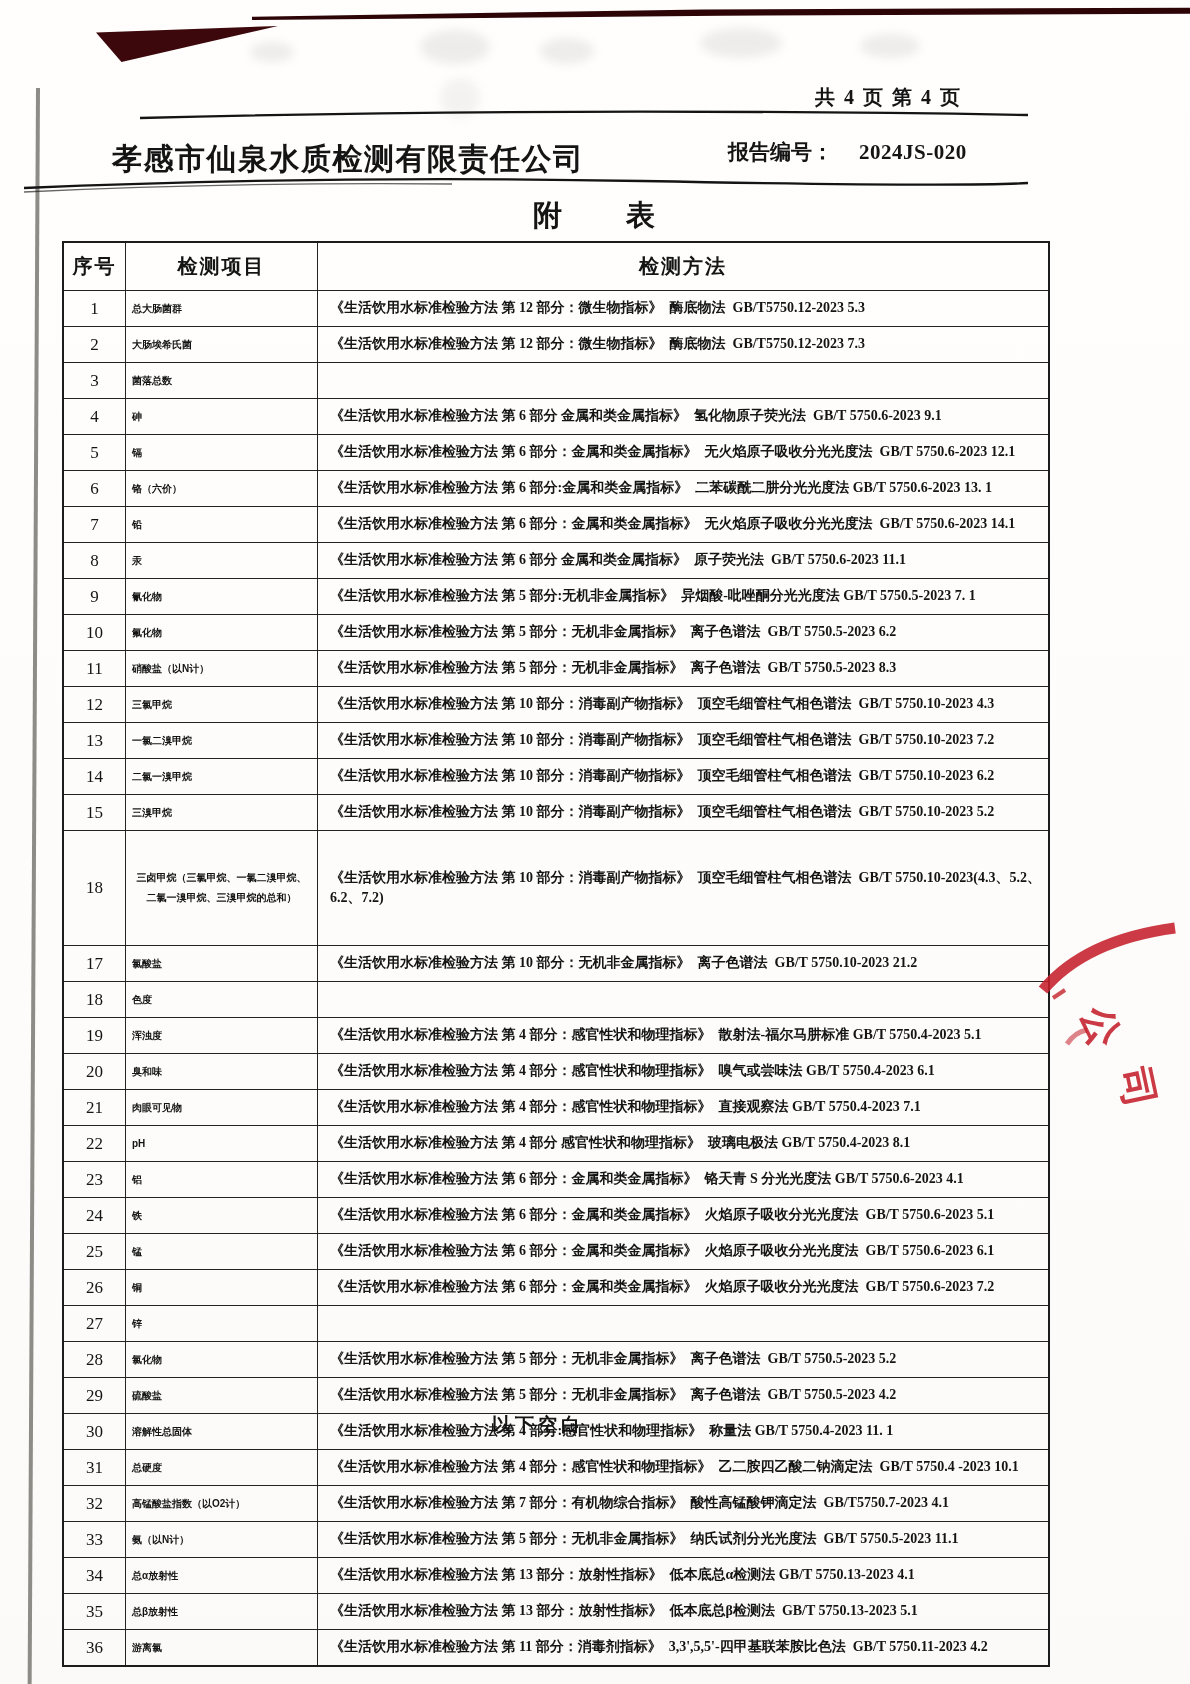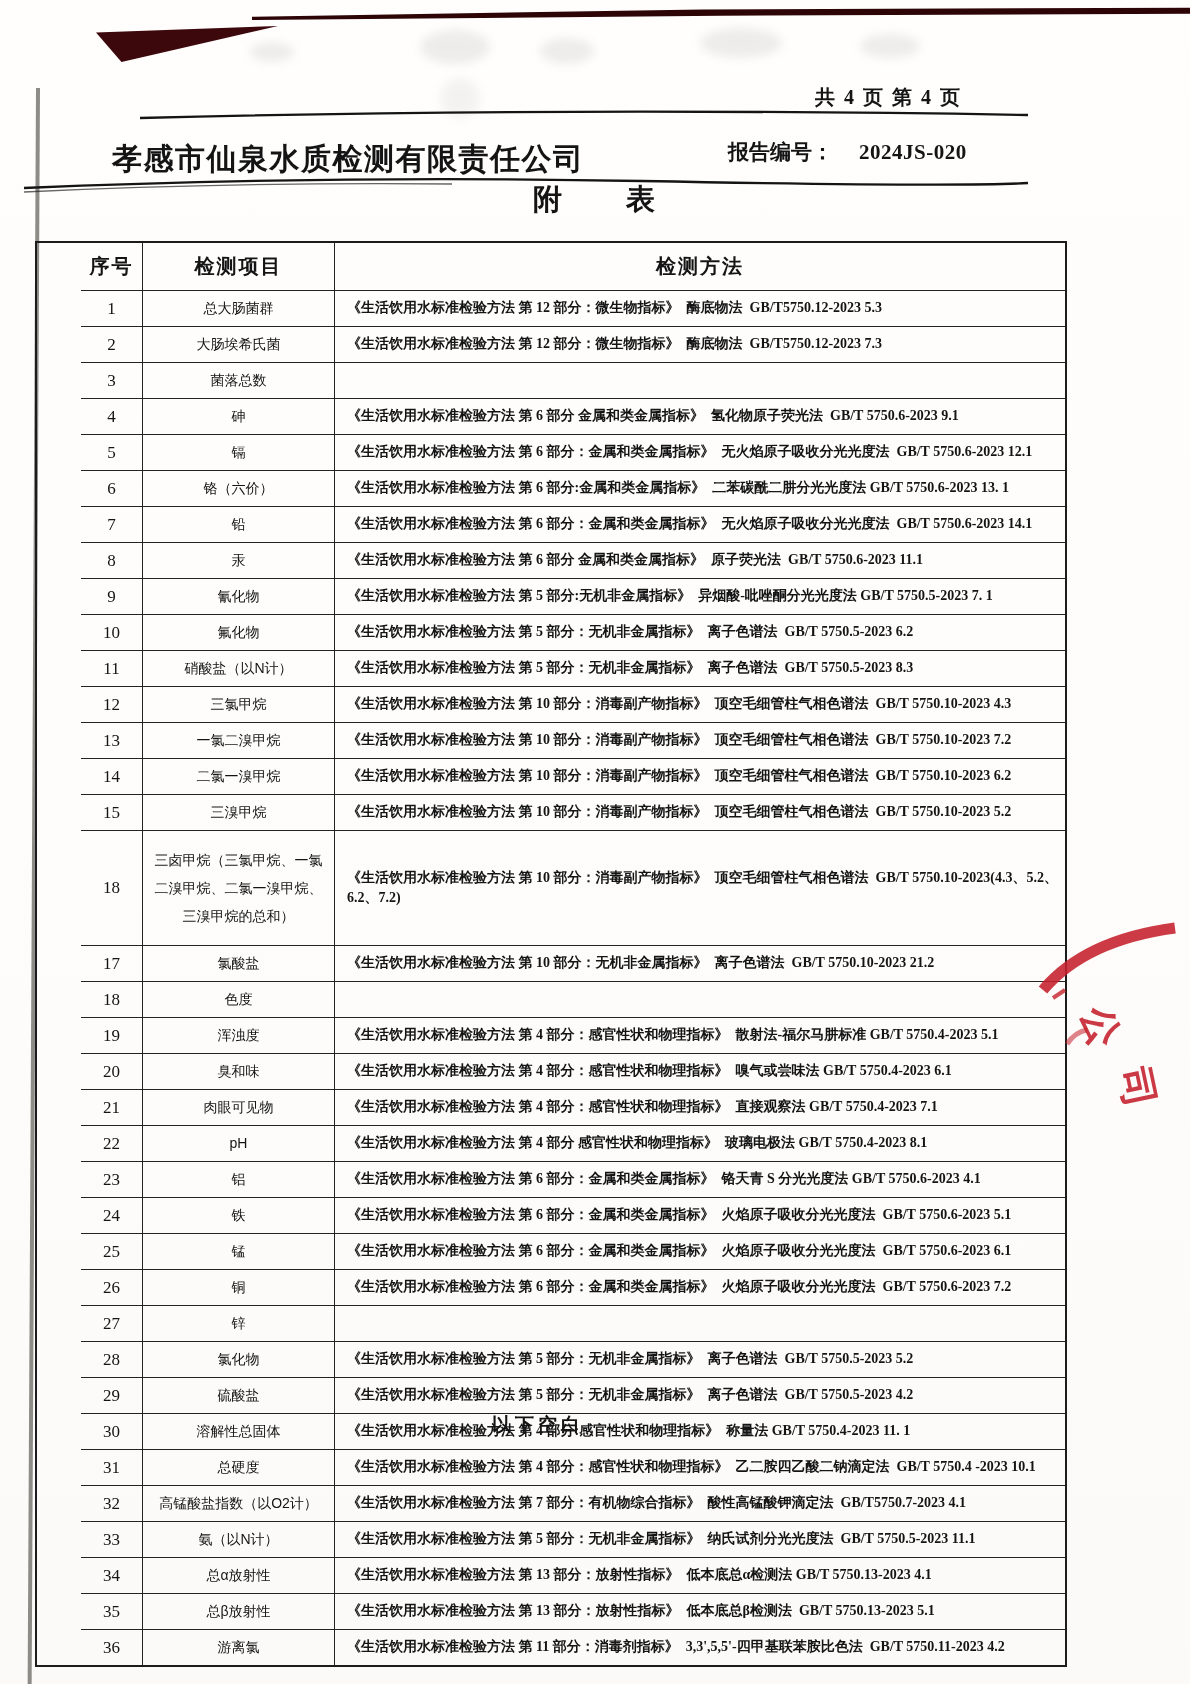--- a/index.html
+++ b/index.html
@@ -26,37 +26,37 @@
   .sm5{left:250px;top:42px;width:44px;height:20px;}
   .sm6{left:440px;top:78px;width:40px;height:40px;opacity:.10;}
 
   
   .pageinfo{position:absolute;top:84px;left:808px;font-size:20px;font-weight:700;letter-spacing:2px;margin-left:7px;}
   .rule{position:absolute;}
   .company{position:absolute;left:112px;top:126px;font-size:30px;font-weight:900;
     font-family:"Liberation Sans","DejaVu Sans",sans-serif;letter-spacing:1.5px;margin-top:13px;}
   .report{position:absolute;left:728px;top:138px;font-size:21px;font-weight:700;}
   .report .val{margin-left:26px;letter-spacing:.5px;}
-  .doc-title{position:absolute;left:0;width:100%;top:180px;text-align:center;
+  .doc-title{position:absolute;left:0;width:100%;top:196px;text-align:center;
     font-size:29px;font-weight:900;letter-spacing:2px;}
 
   
-  .table{position:absolute;left:35px;top:241px;width:984px;border:2px solid #1c1c1c;background:transparent;padding-left:44px;}
+  .table{position:absolute;left:62px;top:241px;width:984px;border:2px solid #1c1c1c;background:transparent;}
   .thead,.trow{display:grid;grid-template-columns:62px 192px 1fr;}
   .thead{min-height:47px;border-bottom:1.6px solid #232323;}
   .th{display:flex;align-items:center;justify-content:center;font-size:20px;font-weight:700;letter-spacing:2px;}
   .th.c1,.cell.c1{border-right:1.6px solid #232323;}
   .th.c2,.cell.c2{border-right:1.6px solid #232323;}
   .trow{border-bottom:1.6px solid #232323;}
   .trow:last-child{border-bottom:none;}
   .trow{min-height:35px;}
   .trow.tall{min-height:114px;}
   .cell{display:flex;align-items:center;}
   .cell.c1{justify-content:center;font-size:17px;padding:1px 2px;}
-  .cell.c2{justify-content:center;text-align:center;font-size:14px;font-weight:400;
+  .cell.c2{text-align:center;font-size:10px;font-weight:700;
     font-family:"Liberation Sans","DejaVu Sans",sans-serif;padding:2px 6px;line-height:1.55;}
   .trow.tall .cell.c2{line-height:2.0;}
   .cell.c3{justify-content:flex-start;text-align:left;font-size:14px;font-weight:700;
     padding:2px 4px 2px 12px;line-height:1.45;white-space:pre-wrap;}
 
   .footnote{position:relative;margin-top:1412px;width:984px;margin-left:46px;text-align:center;
     font-size:19px;font-weight:700;letter-spacing:4px;}
 
   
   .stamp{position:absolute;right:0;top:912px;width:165px;height:210px;overflow:hidden;pointer-events:none;}

